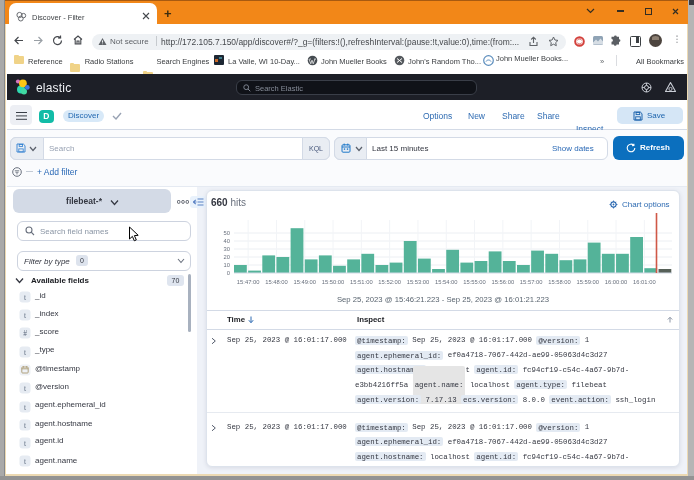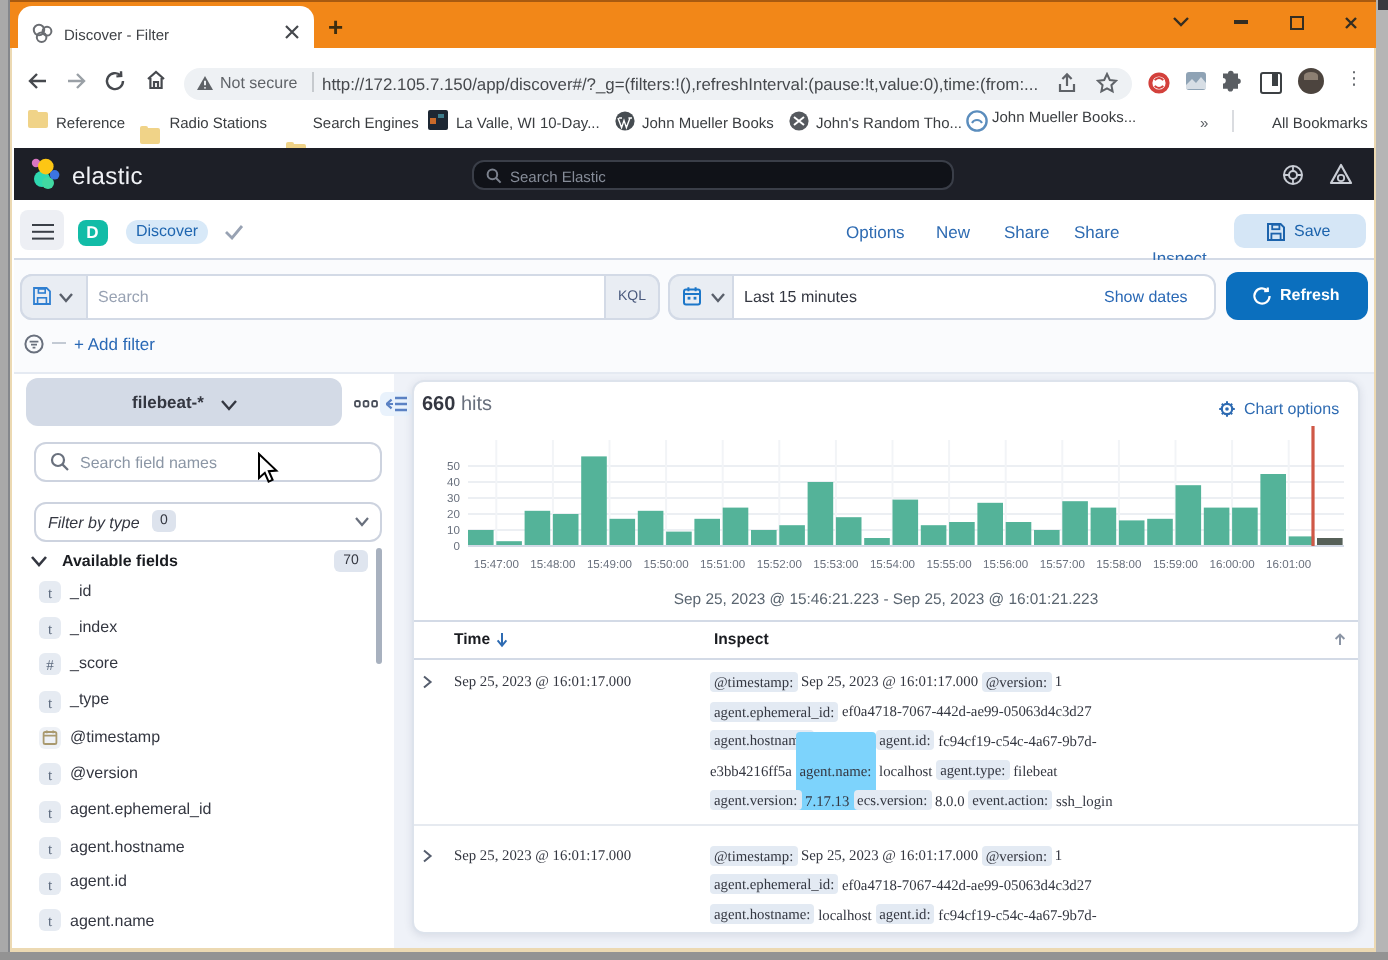--- a/index.html
+++ b/index.html
@@ -1,18 +1,18 @@
 <!DOCTYPE html>
 <html><head>
 <meta charset="utf-8">
 <style>
   html,body{margin:0;padding:0;width:694px;height:480px;overflow:hidden;}
   body{font-family:"Liberation Sans",sans-serif;position:relative;background:#9a9a9a;}
   .abs{position:absolute;}
-  .mono{font-family:Liberation Serif, serif;}
+  .mono{font-family:Liberation Mono, monospace;}
   .bmf{width:10px;height:8px;background:#f0d388;border-radius:1px;position:relative;}
   .bmf:before{content:"";position:absolute;left:0;top:-1.5px;width:4.5px;height:2px;background:#f0d388;border-radius:1px 1px 0 0;}
 </style>
 </head>
 <body>
 
 <div class="abs" style="left:0;top:0;width:4px;height:480px;background:#a9a9a9;"></div>
 <div class="abs" style="left:3.5px;top:0;width:1.5px;height:480px;background:#84878c;"></div>
 <div class="abs" style="left:688px;top:0;width:6px;height:480px;background:#b5b5b5;"></div>
 <div class="abs" style="left:689px;top:0;width:5px;height:5px;background:#3a3a40;"></div>
@@ -406,21 +406,21 @@
     <path d="M4 1.5 L4 6.5 M1.8 3.5 L4 1.3 L6.2 3.5" fill="none" stroke="#8b95a5" stroke-width="1"></path>
   </svg>
 <div id="rows">
     <svg class="abs" style="left:210px;top:337.3px;" width="7" height="8" viewBox="0 0 7 8">
       <path d="M2 1.2 L5.3 4 L2 6.8" fill="none" stroke="#555d6d" stroke-width="1"></path>
     </svg>
     <div class="abs mono" style="left:227px;top:336.3px;font-size:7.4px;color:#343741;">Sep 25, 2023 @ 16:01:17.000</div>
     <div class="abs mono" style="left:355px;top:336.3px;font-size:7.4px;color:#343741;white-space:nowrap;"><span style="background:#e3eaf3;border-radius:2px;padding:0.5px 2px;">@timestamp:</span> Sep 25, 2023 @ 16:01:17.000 <span style="background:#e3eaf3;border-radius:2px;padding:0.5px 2px;">@version:</span> 1</div>
     <div class="abs mono" style="left:355px;top:351.1px;font-size:7.4px;color:#343741;white-space:nowrap;"><span style="background:#e3eaf3;border-radius:2px;padding:0.5px 2px;">agent.ephemeral_id:</span> ef0a4718-7067-442d-ae99-05063d4c3d27</div>
     <div class="abs mono" style="left:355px;top:365.90000000000003px;font-size:7.4px;color:#343741;white-space:nowrap;"><span style="background:#e3eaf3;border-radius:2px;padding:0.5px 2px;">agent.hostname:</span> localhost <span style="background:#e3eaf3;border-radius:2px;padding:0.5px 2px;">agent.id:</span> fc94cf19-c54c-4a67-9b7d-</div>
-    <div class="abs mono" style="left:355px;top:380.70000000000005px;font-size:7.4px;color:#343741;white-space:nowrap;">e3bb4216ff5a <span style="background:#7dd3fc;border-radius:2px;padding:15px 2px;">agent.name:</span> localhost <span style="background:#e3eaf3;border-radius:2px;padding:0.5px 2px;">agent.type:</span> filebeat</div>
+    <div class="abs mono" style="left:355px;top:380.70000000000005px;font-size:7.4px;color:#343741;white-space:nowrap;">e3bb4216ff5a <span style="background:#e5e5e5;border-radius:2px;padding:15px 2px;">agent.name:</span> localhost <span style="background:#e3eaf3;border-radius:2px;padding:0.5px 2px;">agent.type:</span> filebeat</div>
     <div class="abs mono" style="left:355px;top:395.5px;font-size:7.4px;color:#343741;white-space:nowrap;"><span style="background:#e3eaf3;border-radius:2px;padding:0.5px 2px;">agent.version:</span> 7.17.13 <span style="background:#e3eaf3;border-radius:2px;padding:0.5px 2px;">ecs.version:</span> 8.0.0 <span style="background:#e3eaf3;border-radius:2px;padding:0.5px 2px;">event.action:</span> ssh_login</div>
     <div class="abs" style="left:207px;top:412px;width:472px;height:1px;background:#e6eaf0;"></div>
     <svg class="abs" style="left:210px;top:424px;" width="7" height="8" viewBox="0 0 7 8">
       <path d="M2 1.2 L5.3 4 L2 6.8" fill="none" stroke="#555d6d" stroke-width="1"></path>
     </svg>
     <div class="abs mono" style="left:227px;top:423px;font-size:7.4px;color:#343741;">Sep 25, 2023 @ 16:01:17.000</div>
     <div class="abs mono" style="left:355px;top:423px;font-size:7.4px;color:#343741;white-space:nowrap;"><span style="background:#e3eaf3;border-radius:2px;padding:0.5px 2px;">@timestamp:</span> Sep 25, 2023 @ 16:01:17.000 <span style="background:#e3eaf3;border-radius:2px;padding:0.5px 2px;">@version:</span> 1</div>
     <div class="abs mono" style="left:355px;top:437.8px;font-size:7.4px;color:#343741;white-space:nowrap;"><span style="background:#e3eaf3;border-radius:2px;padding:0.5px 2px;">agent.ephemeral_id:</span> ef0a4718-7067-442d-ae99-05063d4c3d27</div>
     <div class="abs mono" style="left:355px;top:452.6px;font-size:7.4px;color:#343741;white-space:nowrap;"><span style="background:#e3eaf3;border-radius:2px;padding:0.5px 2px;">agent.hostname:</span> localhost <span style="background:#e3eaf3;border-radius:2px;padding:0.5px 2px;">agent.id:</span> fc94cf19-c54c-4a67-9b7d-</div>
   </div>

